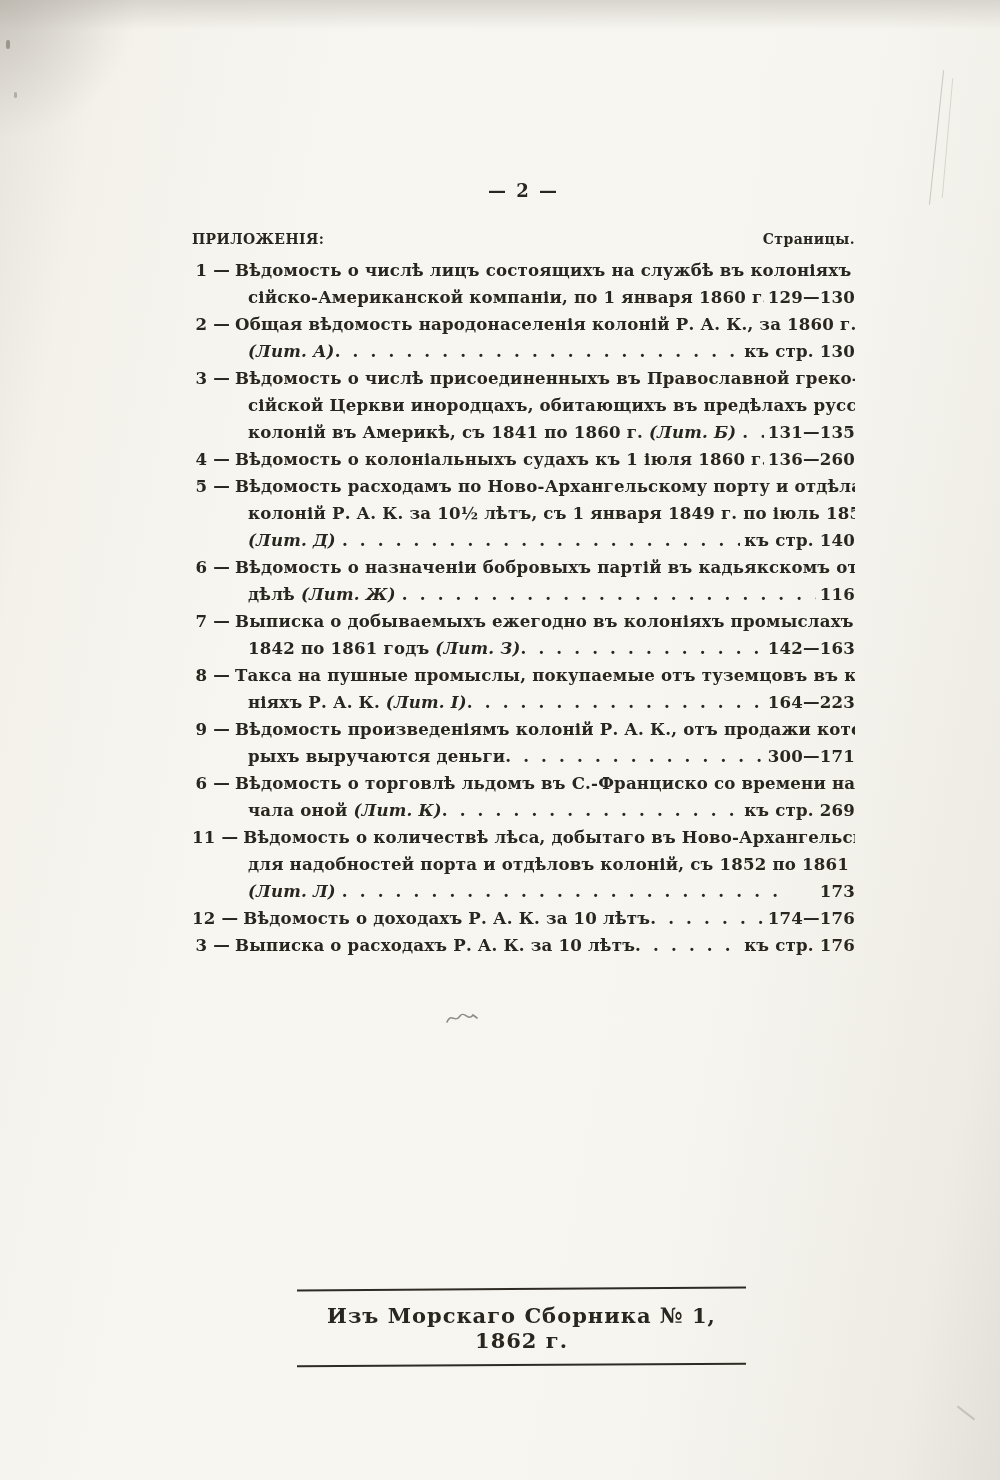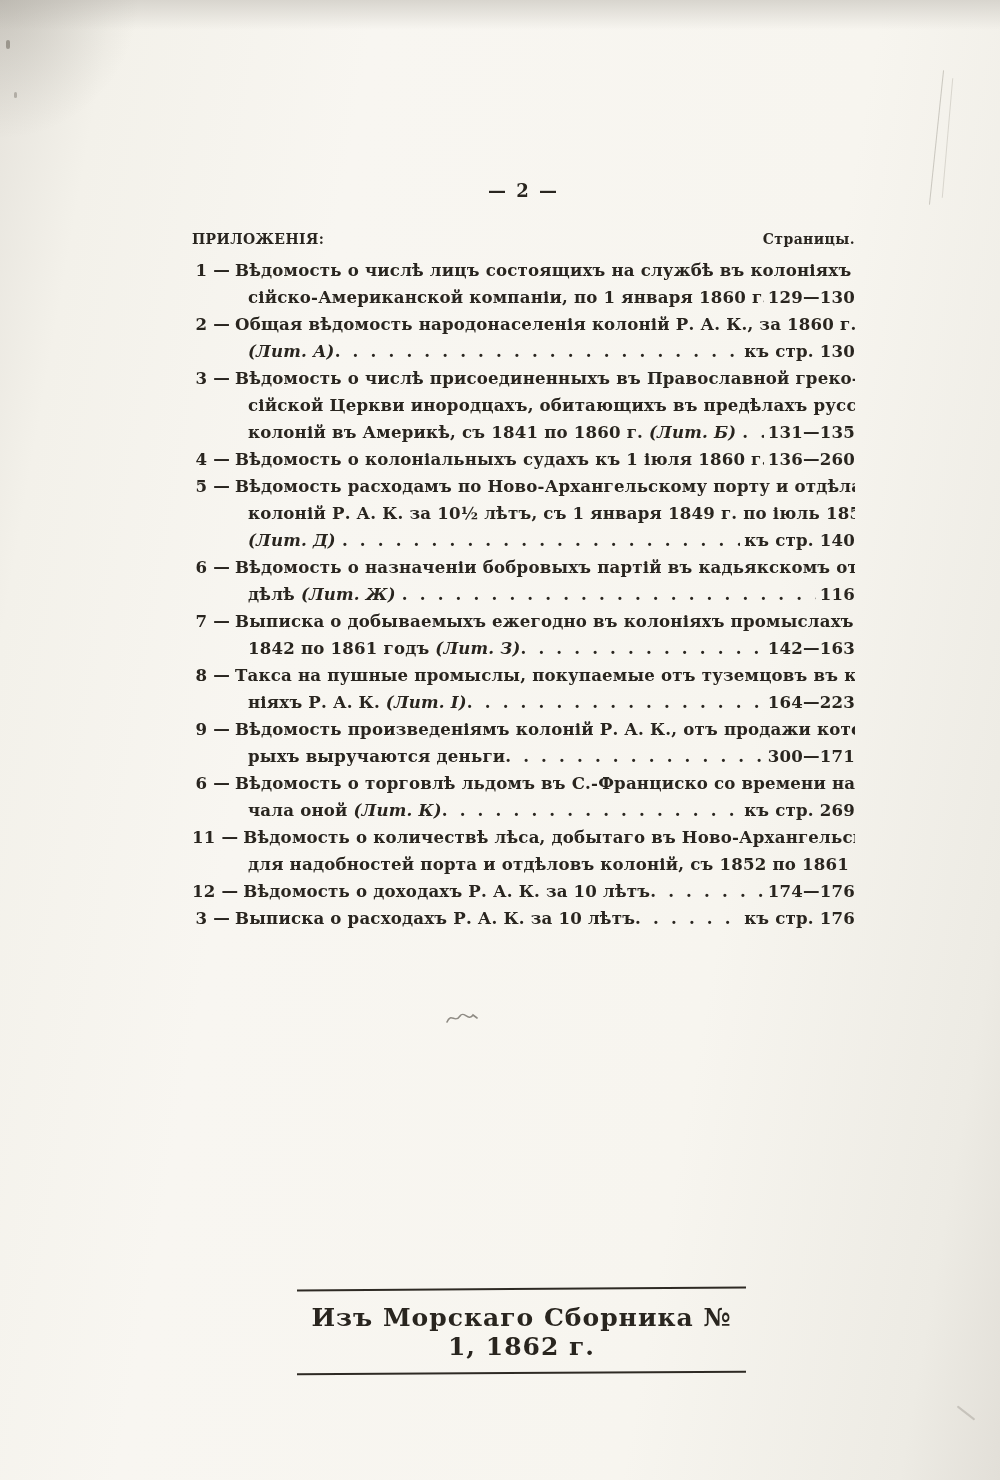--- a/index.html
+++ b/index.html
@@ -31,21 +31,21 @@
   .num{flex:0 0 38px;text-align:right;margin-right:5px;white-space:pre}
   .txt{flex:1 1 auto;overflow:hidden;white-space:pre}
   .txt em{}
   .cont .txt{padding-left:56px}
   .pg{flex:0 0 auto;margin-left:4px;white-space:pre}
 
   .footer{position:absolute;left:297px;top:1288px;width:449px}
   .rule{height:2px;background:var(--rule)}
   .rule.top{transform:rotate(-.4deg)}
   .rule.bot{transform:rotate(-.3deg)}
-  .imprint{text-align:center;font-size:25px;font-weight:bold;letter-spacing:1px;
+  .imprint{text-align:center;font-size:21px;font-weight:bold;letter-spacing:1px;
     padding:13px 0 11px}
 
   .art{position:absolute;pointer-events:none}
   .art.scanline-1{left:936px;top:70px;width:1px;height:135px;background:#b4b0a7;
     transform:rotate(6deg);opacity:.65}
   .art.scanline-2{left:947px;top:78px;width:1px;height:120px;background:#bdb9b0;
     transform:rotate(5deg);opacity:.5}
   .art.speck-1{left:6px;top:40px;width:4px;height:9px;background:#6d675d;opacity:.55;border-radius:2px}
   .art.speck-2{left:14px;top:92px;width:3px;height:6px;background:#7a746a;opacity:.45;border-radius:2px}
   .art.speck-3{left:955px;top:1412px;width:22px;height:2px;background:#8a857b;
@@ -149,20 +149,24 @@
         <span class="txt">чала оной <em>(Лит. К)</em>.  .  .  .  .  .  .  .  .  .  .  .  .  .  .  .  .  .  .  .  .</span>
         <span class="pg">къ стр. 269</span>
       </div>
       <div class="line">
         <span class="num">11 —</span>
         <span class="txt">Вѣдомость о количествѣ лѣса, добытаго въ Ново-Архангельскѣ,</span>
       </div>
       <div class="line cont">
         <span class="txt">для надобностей порта и отдѣловъ колоній, съ 1852 по 1861 г.</span>
       </div>
+      <div class="line cont">
+        <span class="txt"><em>(Лит. Л)</em> .  .  .  .  .  .  .  .  .  .  .  .  .  .  .  .  .  .  .  .  .  .  .  .  .</span>
+        <span class="pg">173</span>
+      </div>
       <div class="line">
         <span class="num">12 —</span>
         <span class="txt">Вѣдомость о доходахъ Р. А. К. за 10 лѣтъ.  .  .  .  .  .  .  .  .</span>
         <span class="pg">174—176</span>
       </div>
       <div class="line">
         <span class="num">3 —</span>
         <span class="txt">Выписка о расходахъ Р. А. К. за 10 лѣтъ.  .  .  .  .  .  .  .</span>
         <span class="pg">къ стр. 176</span>
       </div>

